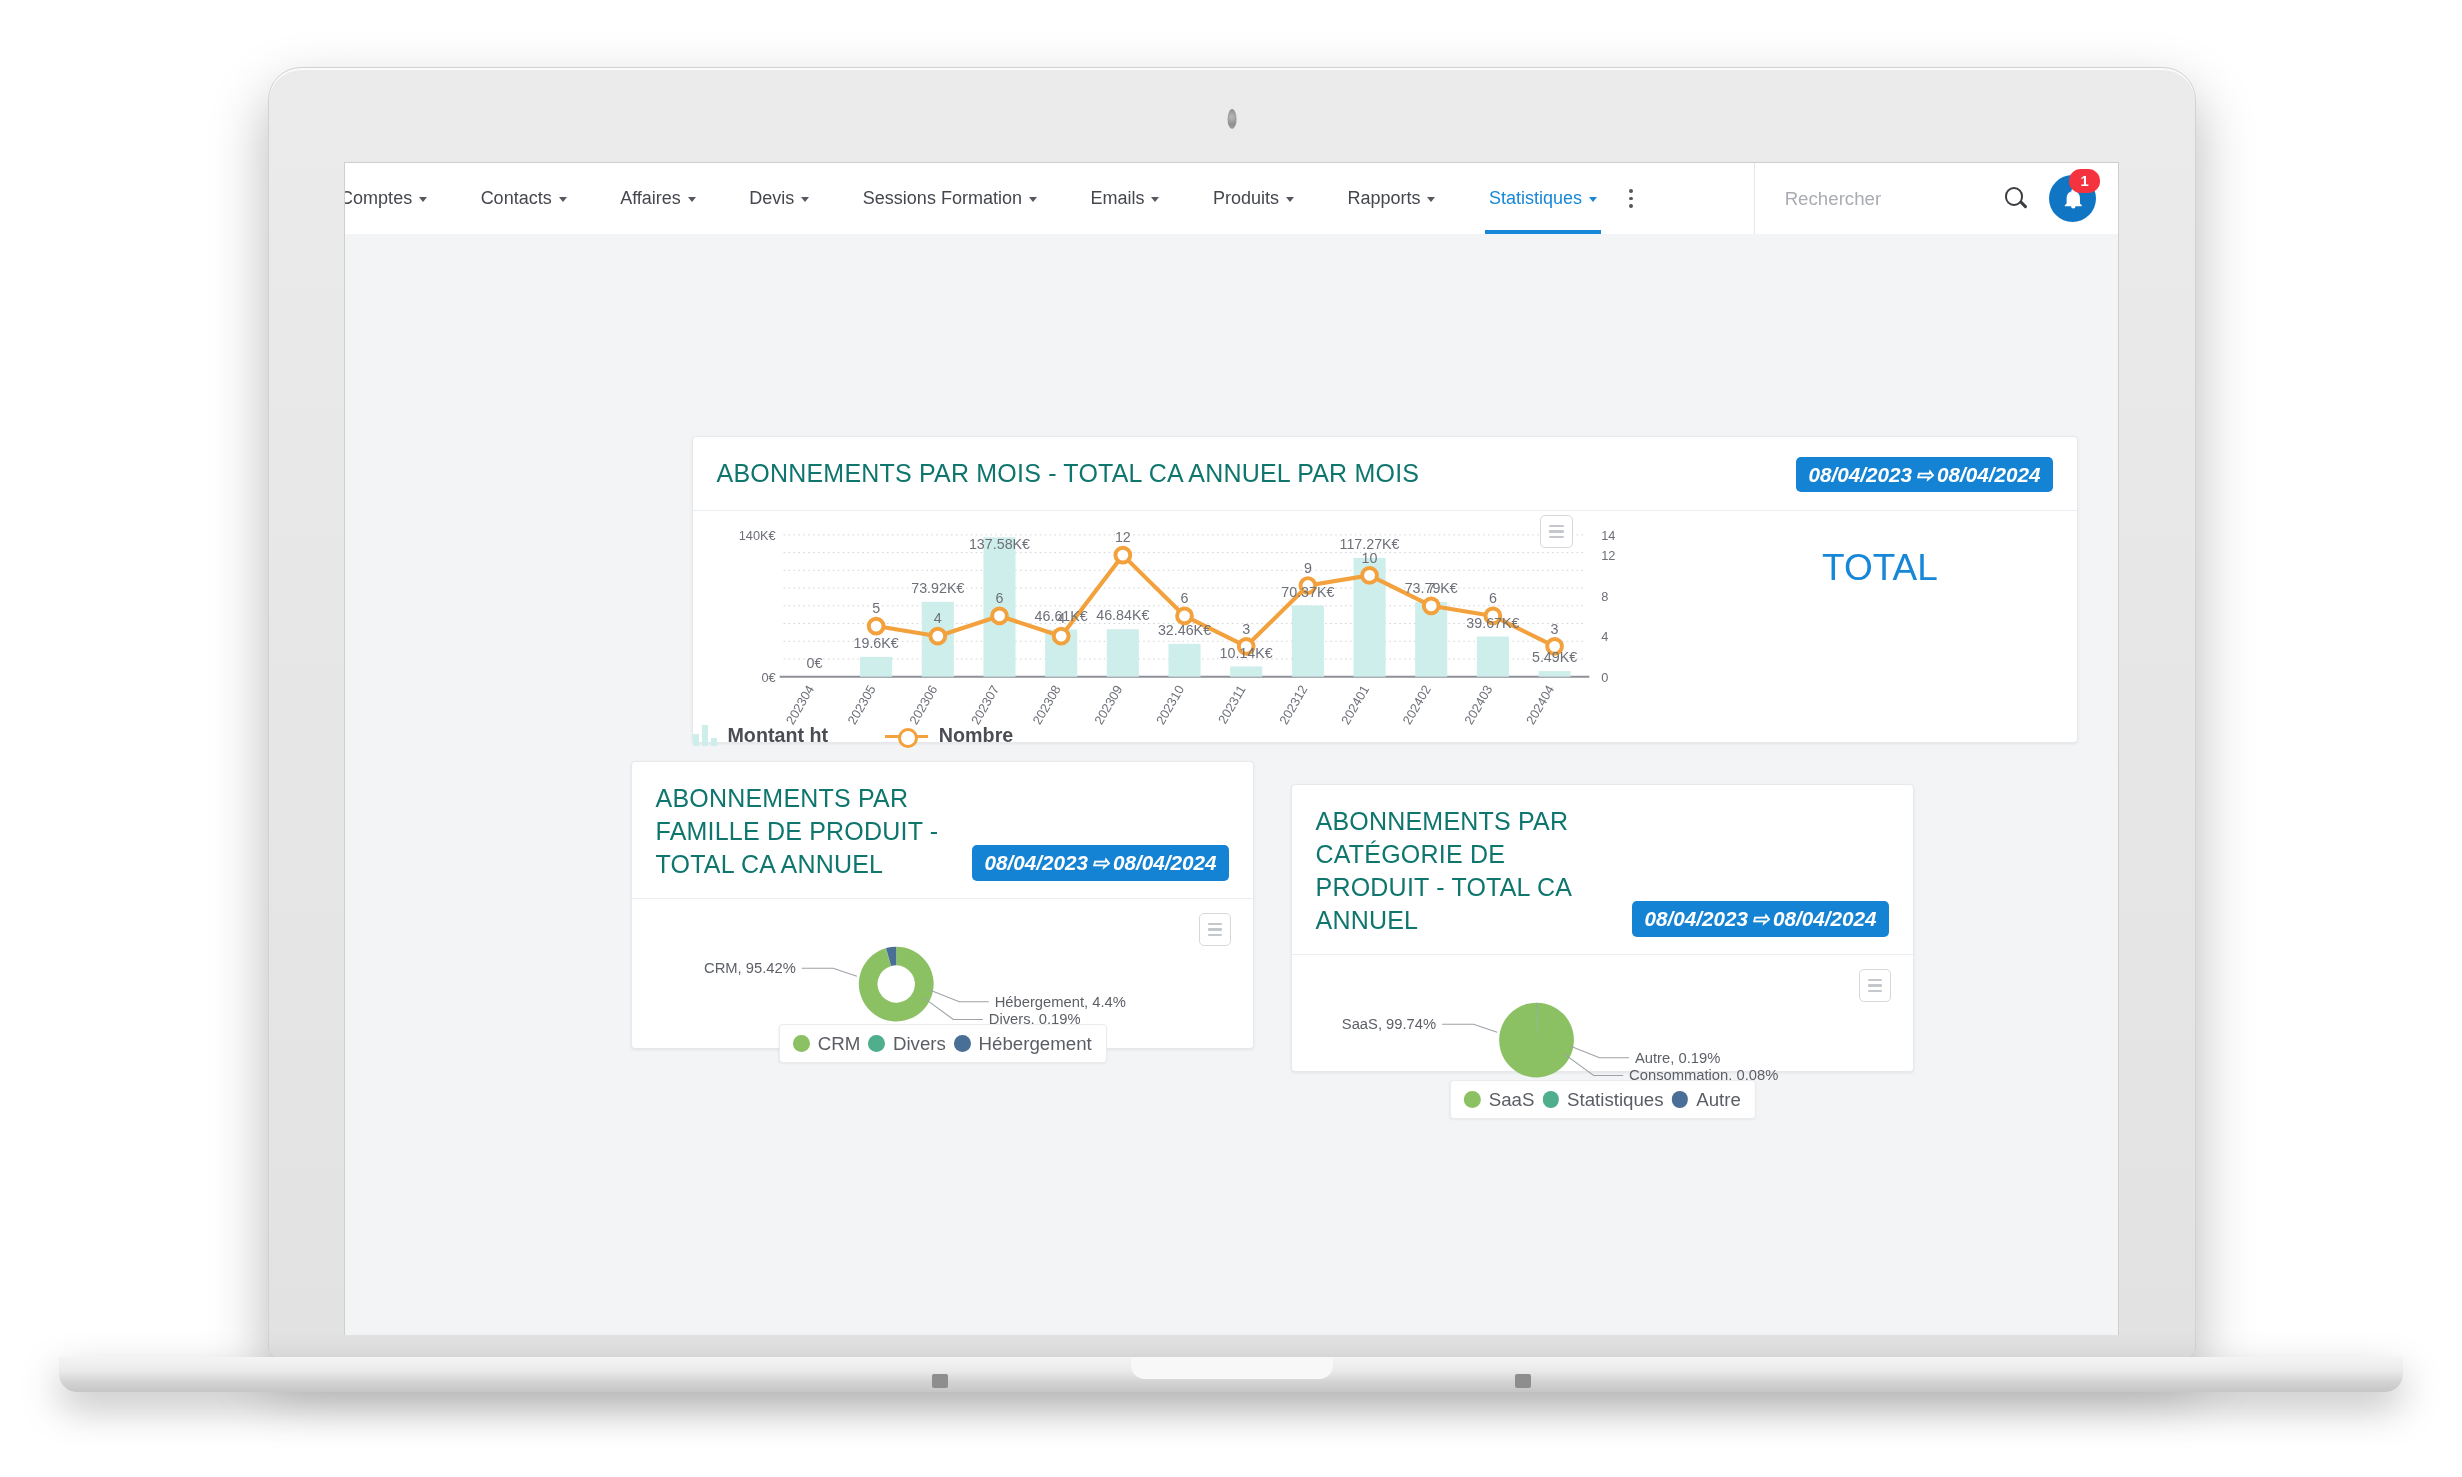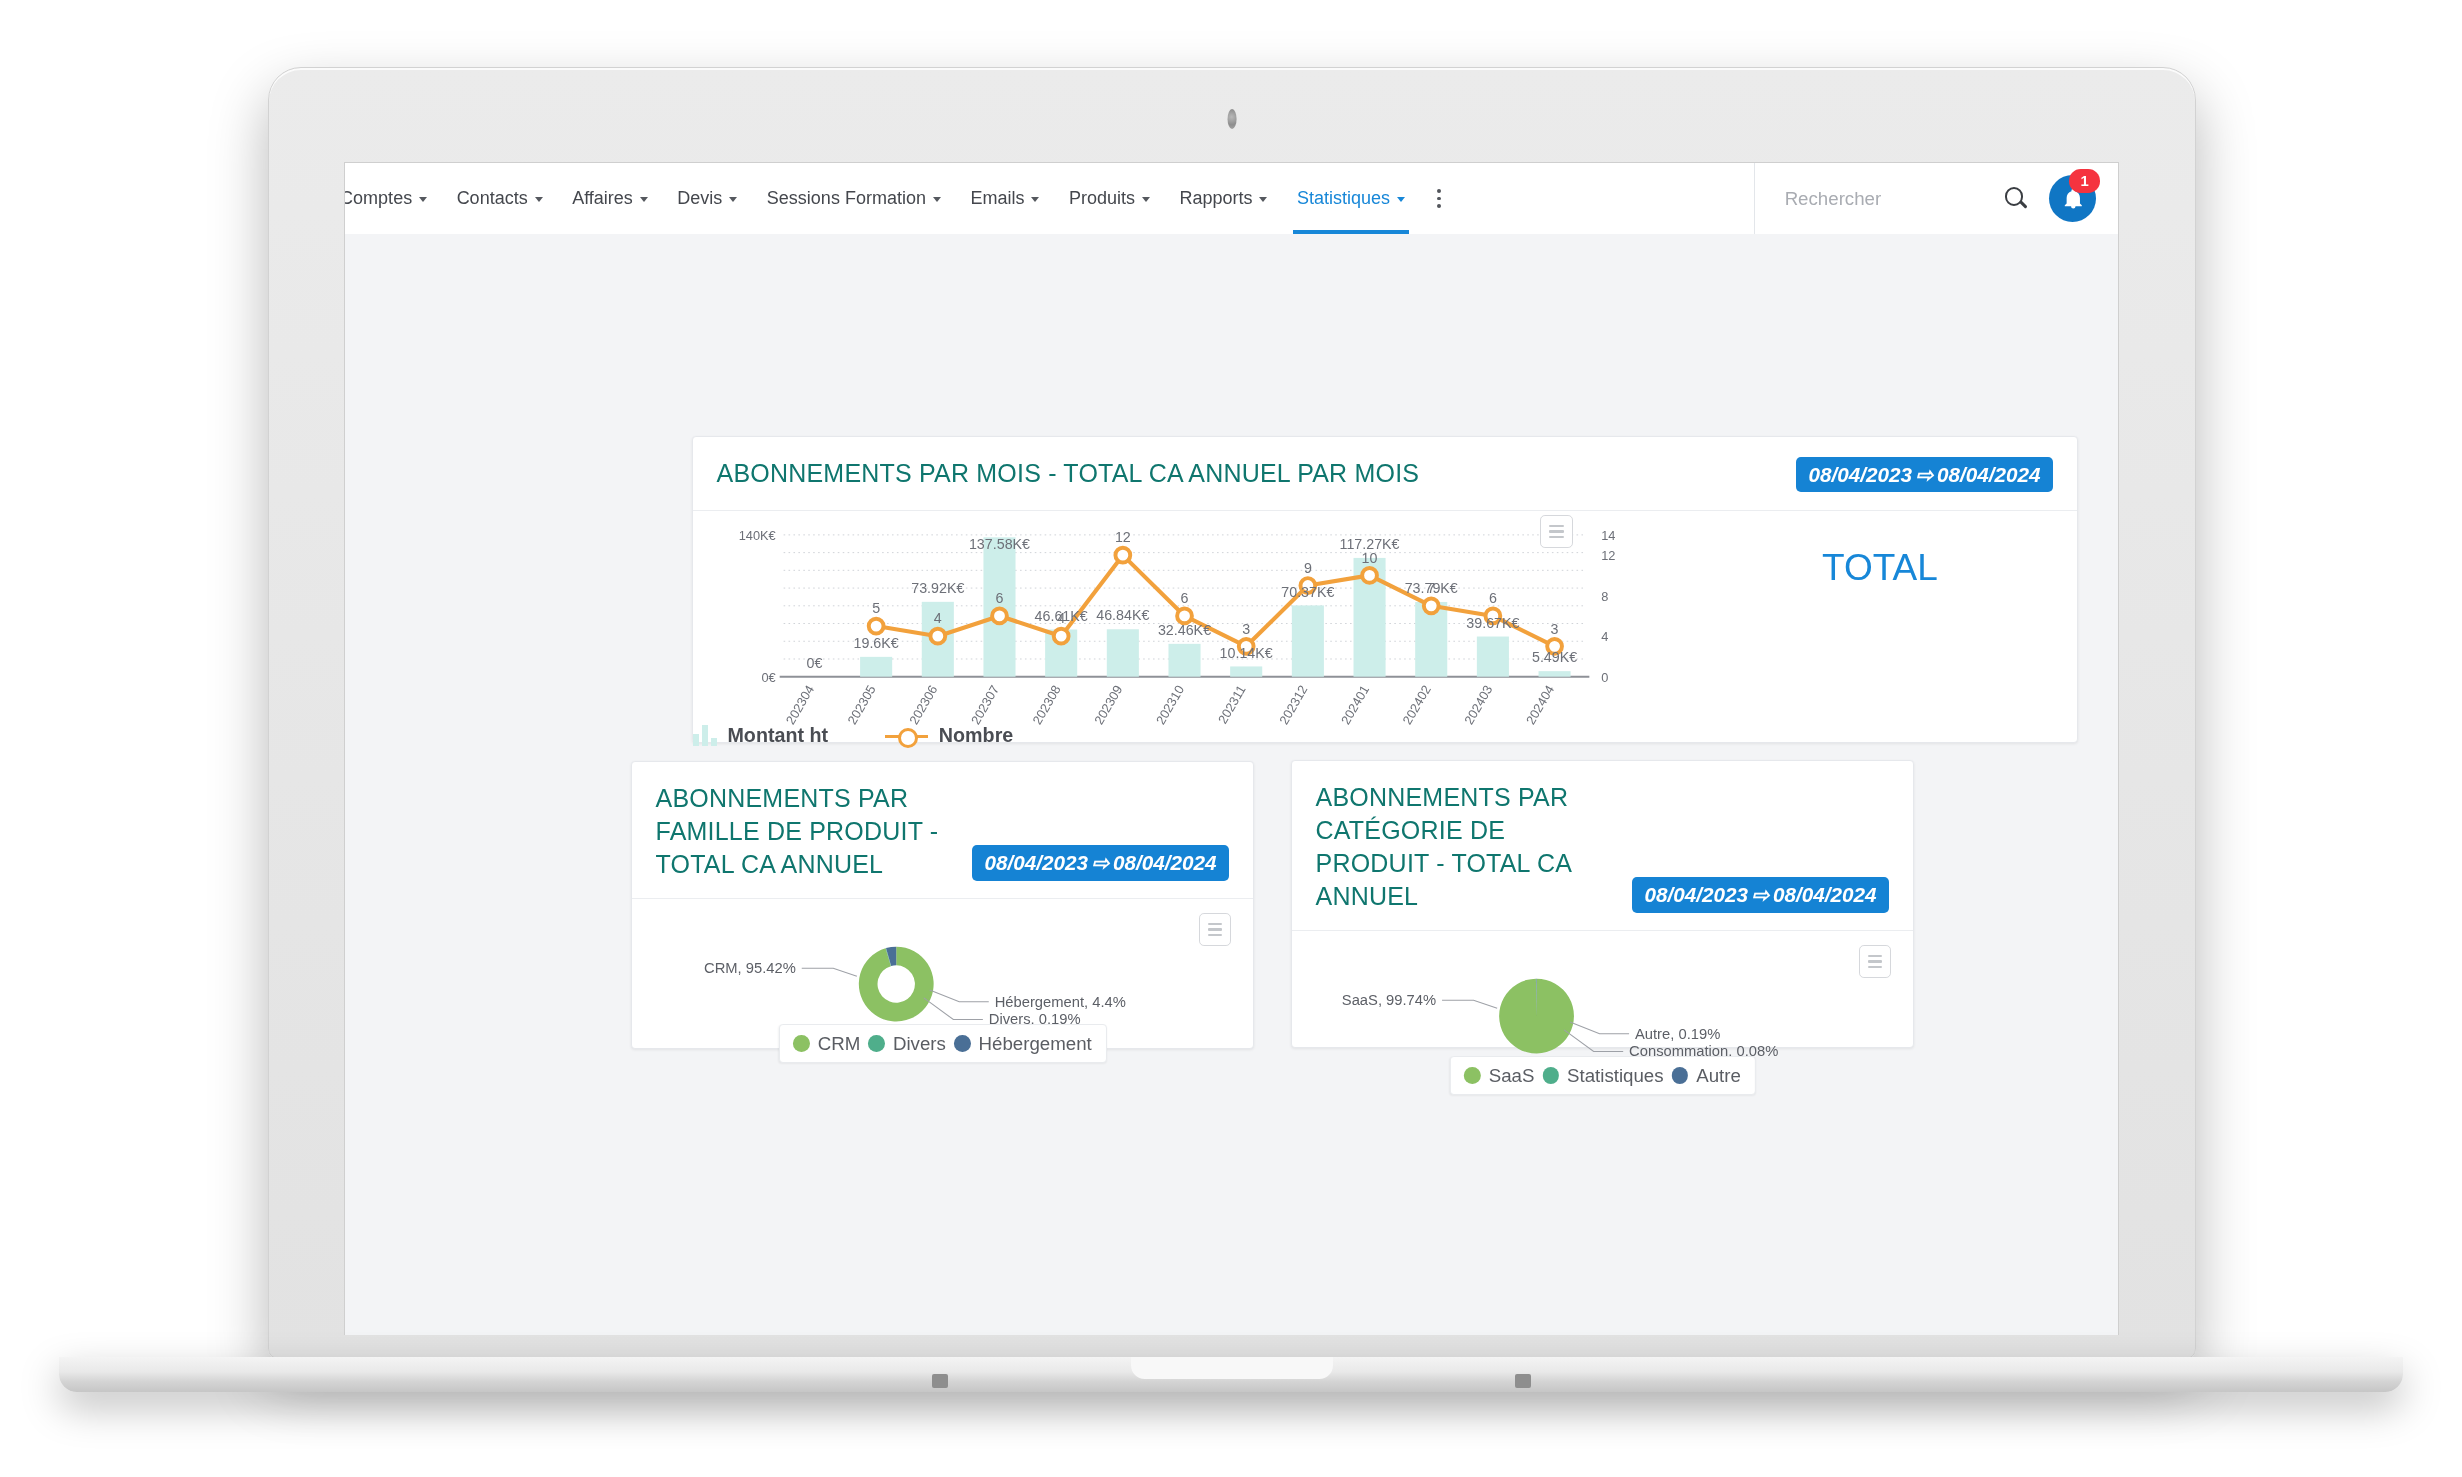--- a/index.html
+++ b/index.html
@@ -40,21 +40,21 @@
   }
   .foot{position:absolute;top:1374px;width:15.8px;height:13.8px;background:#8e8e8e;border-radius:2px;}
   .foot.l{left:932px;} .foot.r{left:1515px;}
 
   
   .topnav{
     position:absolute;left:0;top:0;width:1773px;height:71px;
     background:#ffffff;border-bottom:1px solid #e3e6ea;
     display:flex;align-items:stretch;
   }
-  .nav-items{display:flex;align-items:stretch;padding-left:0;margin-left:-19.7px;}
+  .nav-items{display:flex;align-items:stretch;padding-left:0;margin-left:-19.7px;gap:24px;}
   .nav-item{
     display:flex;align-items:center;gap:6.9px;
     padding:0 14.8px;color:#44474d;font-size:18px;white-space:nowrap;
     position:relative;cursor:pointer;
   }
   .nav-item.active{color:#1787d8;}
   .nav-item.active::after{
     content:"";position:absolute;left:10.8px;right:10.8px;bottom:0;height:3.9px;background:#1787d8;
   }
   .caret{
@@ -145,21 +145,21 @@
   .lg-bars i{display:block;width:5.9px;background:#cdeeea;}
   .lg-line{position:relative;width:43px;height:19.7px;}
   .lg-line::before{content:"";position:absolute;left:0;top:8.9px;width:43px;height:3px;background:#f2a13c;}
   .lg-line::after{
     content:"";position:absolute;left:12.8px;top:2px;width:13.8px;height:13.8px;border-radius:50%;
     background:#fff;border:3px solid #f2a13c;
   }
 
   
   #card-fam{left:286px;top:527px;width:621px;height:286px;}
-  #card-cat{left:946px;top:526px;width:621px;height:286px;}
+  #card-cat{left:946px;top:550px;width:621px;height:286px;}
   .pie-body{position:relative;height:calc(100% - 116px);}
   .pie-ctx{position:absolute;right:21.7px;top:13.8px;}
   .pie-legend{
     position:absolute;left:50%;transform:translateX(-50%);bottom:5.9px;
     display:flex;gap:8px;background:#fff;border:1px solid #e9ebee;border-radius:3.9px;
     padding:7.9px 13.8px;box-shadow:0 1px 2px rgba(0,0,0,.05);
   }
   .pl-item{display:flex;align-items:center;gap:7.9px;font-size:18.7px;color:#5a5d63;cursor:pointer;}
   .pl-dot{
     width:16.7px;height:16.7px;border-radius:50%;position:relative;display:inline-block;

